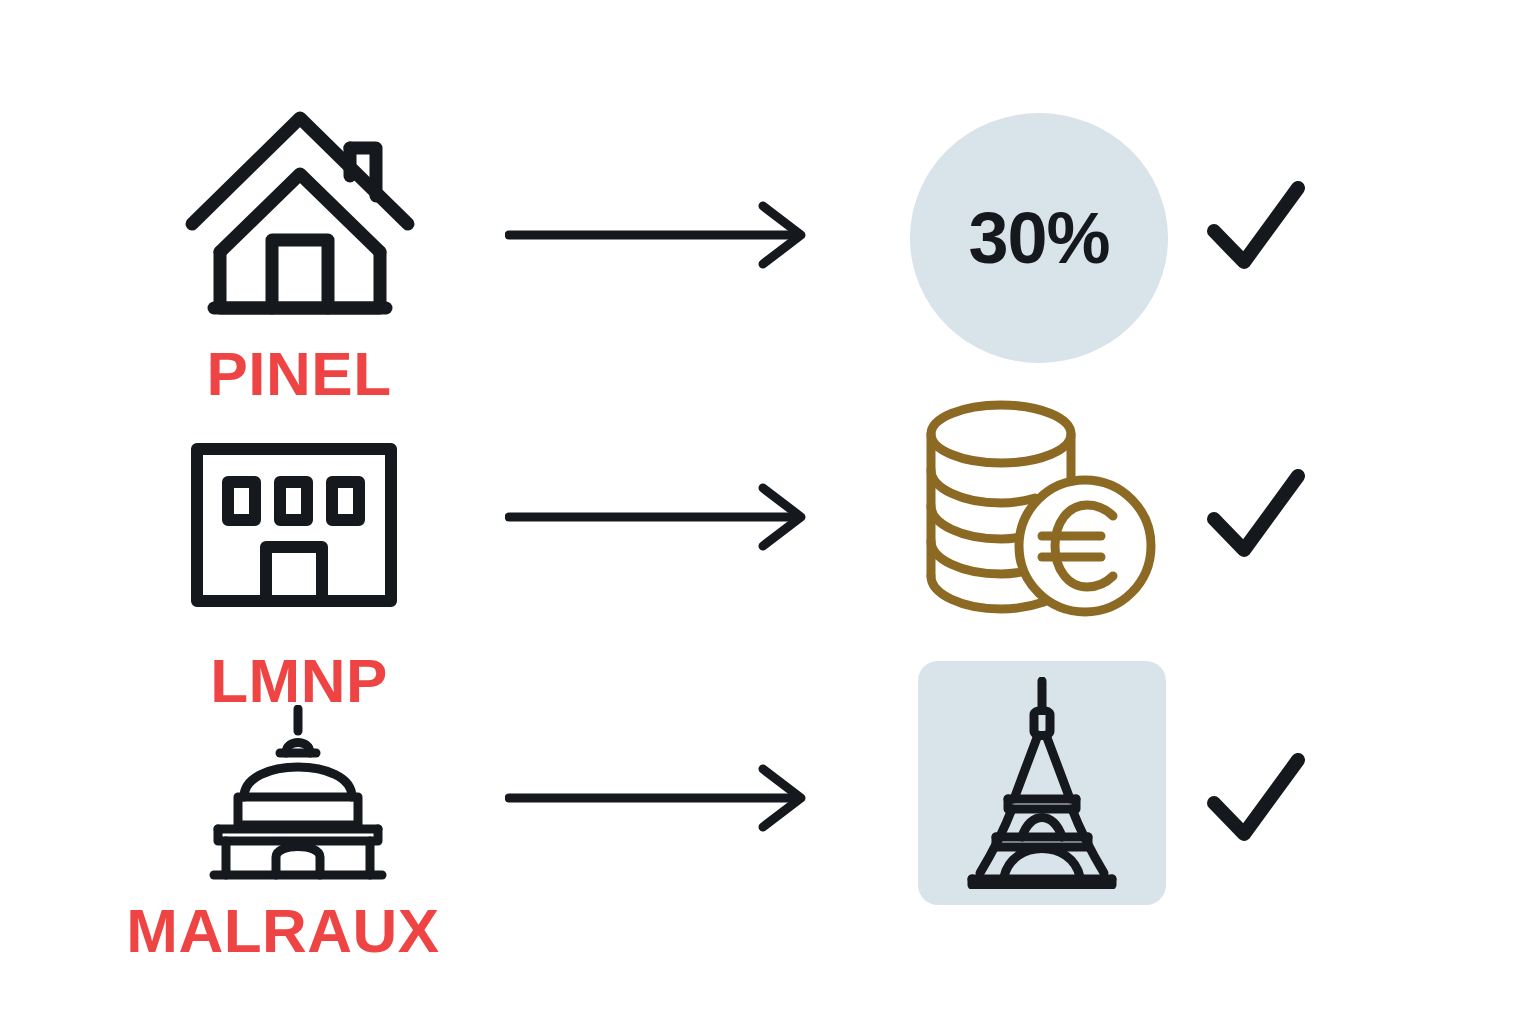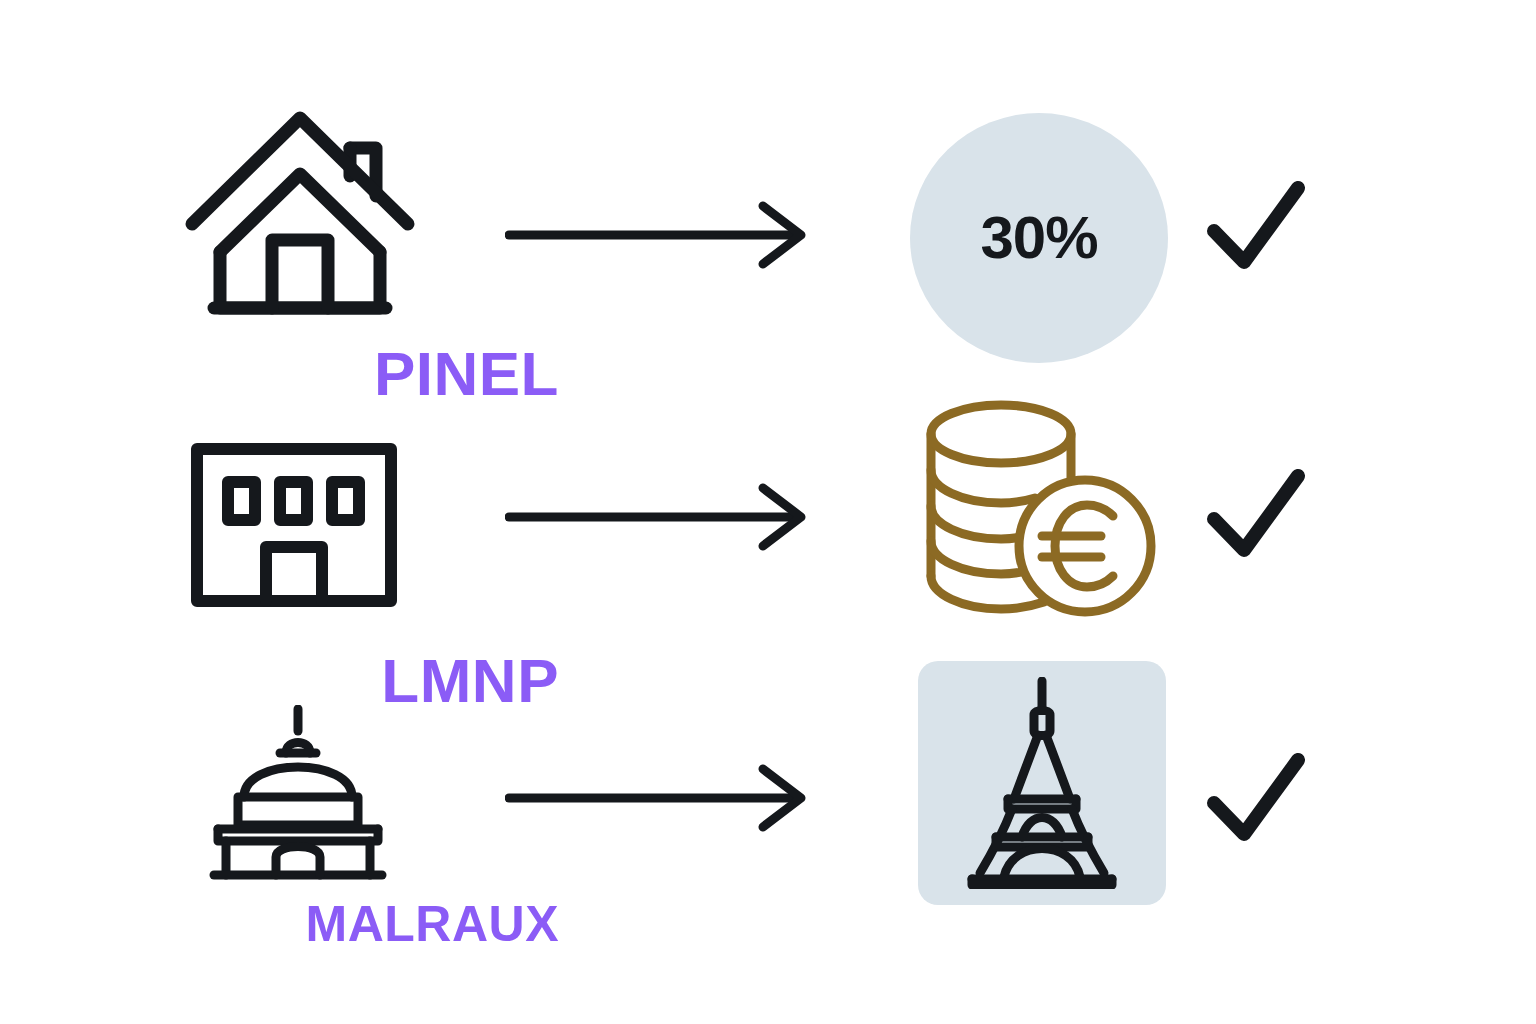--- a/index.html
+++ b/index.html
@@ -25,24 +25,24 @@
     position: absolute;
     left: 0;
     width: 1536px;
   }
   .cell {
     position: absolute;
   }
   .label {
     position: absolute;
     width: 520px;
-    text-align: right;
+    text-align: center;
     font-weight: 700;
     letter-spacing: 0.5px;
-    color: #8b5cf6;
+    color: #ef4444;
     font-family: "Liberation Sans", sans-serif;
     white-space: nowrap;
   }
   .icon-left {
     position: absolute;
   }
   .arrow {
     position: absolute;
   }
   .check {
@@ -99,21 +99,21 @@
     <div class="label" style="left:39px; top:338px; font-size:62px;">PINEL</div>
 
     <div class="arrow" style="left:505px; top:200px;">
       <svg width="310" height="70" viewBox="0 0 310 70" fill="none" stroke="#15181c" stroke-width="9" stroke-linecap="round" stroke-linejoin="round">
         <path d="M4 35 L292 35"></path>
         <path d="M258 6 L296 35 L258 64"></path>
       </svg>
     </div>
 
     <div class="badge-circle" style="left:910px; top:113px; width:258px; height:250px; background:#d9e3ea;">
-      <span class="badge-text" style="font-size:60px;">30%</span>
+      <span class="badge-text" style="font-size:72px;">30%</span>
     </div>
 
     <div class="check" style="left:1206px; top:180px;">
       <svg width="100" height="95" viewBox="0 0 100 95" fill="none" stroke="#15181c" stroke-width="14" stroke-linecap="round" stroke-linejoin="round">
         <path d="M8 51 L38 82 L92 8"></path>
       </svg>
     </div>
   </div>
 
   <div class="row">
@@ -187,21 +187,21 @@
 
         <path d="M18 136 L18 170"></path>
         <path d="M162 136 L162 170"></path>
 
         <path d="M6 170 L174 170"></path>
 
         <path d="M68 170 L68 152 C68 138 112 138 112 152 L112 170"></path>
       </svg>
     </div>
 
-    <div class="label" style="left:39px; top:895px; font-size:50px;">MALRAUX</div>
+    <div class="label" style="left:23px; top:895px; font-size:62px;">MALRAUX</div>
 
     <div class="arrow" style="left:505px; top:763px;">
       <svg width="310" height="70" viewBox="0 0 310 70" fill="none" stroke="#15181c" stroke-width="9" stroke-linecap="round" stroke-linejoin="round">
         <path d="M4 35 L292 35"></path>
         <path d="M258 6 L296 35 L258 64"></path>
       </svg>
     </div>
 
     <div class="tile" style="left:918px; top:661px; width:248px; height:244px; background:#d9e3ea;">
       <div>

